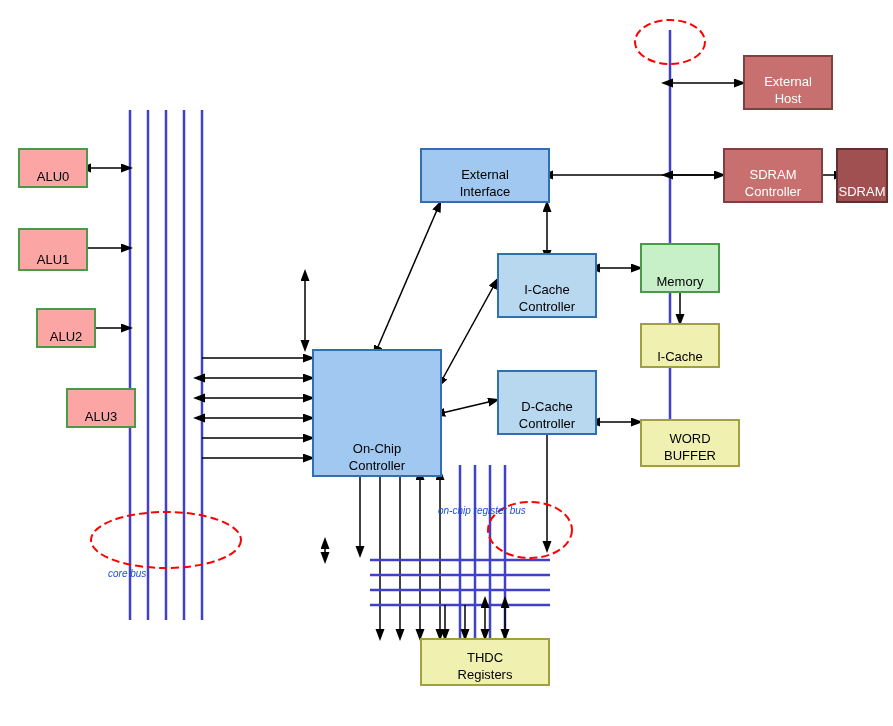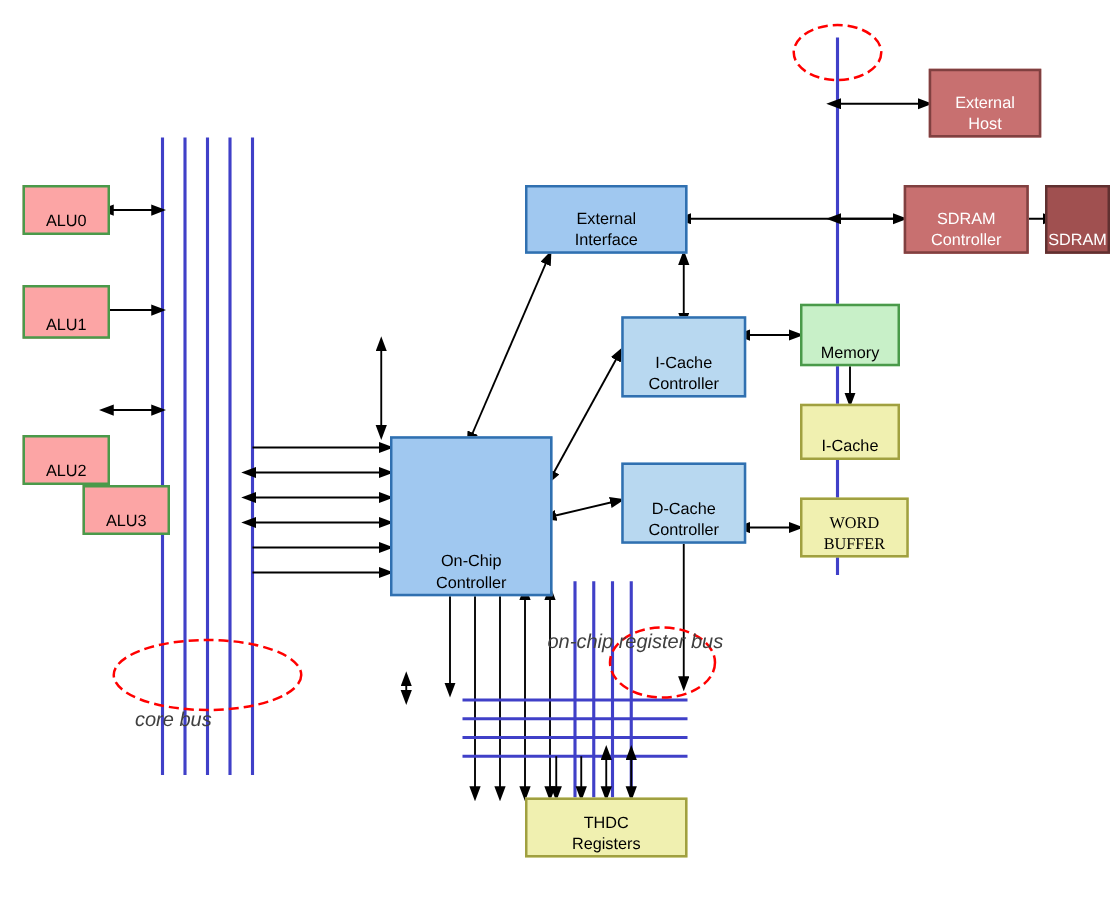--- a/index.html
+++ b/index.html
@@ -60,22 +60,22 @@
     svg.arrows {
       position: absolute;
       top: 0;
       left: 0;
       width: 893px;
       height: 726px;
       pointer-events: none;
     }
     .label-red {
       position: absolute;
-      color: #404040;
-      font-size: 16px;
+      color: #1d4ed8;
+      font-size: 10px;
       font-style: italic;
     }
   </style>
 </head>
 <body>
 
 <div id="diagram">
 
   <svg class="arrows">
 
@@ -166,21 +166,21 @@
       </marker>
     </defs>
   </svg>
 
   <div class="box box-green" style="left:18px;top:148px;width:70px;height:40px;">
     <span>ALU0</span>
   </div>
   <div class="box box-green" style="left:18px;top:228px;width:70px;height:43px;">
     <span>ALU1</span>
   </div>
-  <div class="box box-green" style="left:18px;top:308px;width:70px;height:40px;margin-top:40px;">
+  <div class="box box-green" style="left:36px;top:308px;width:60px;height:40px;">
     <span>ALU2</span>
   </div>
   <div class="box box-green" style="left:18px;top:388px;width:70px;height:40px;margin-left:48px;">
     <span>ALU3</span>
   </div>
 
 
   <div class="box box-blue" style="left:312px;top:349px;width:130px;height:128px;">
     <span>On-Chip<br>Controller</span>
   </div>
@@ -203,21 +203,21 @@
   </div>
 
   <div class="box box-green-light" style="left:640px;top:243px;width:80px;height:50px;">
     <span>Memory</span>
   </div>
 
   <div class="box box-yellow" style="left:640px;top:323px;width:80px;height:45px;">
     <span>I-Cache</span>
   </div>
 
-  <div class="box box-yellow" style="left:640px;top:398px;width:87px;height:48px;font-family:Liberation Serif, serif;">
+  <div class="box box-yellow" style="left:640px;top:419px;width:100px;height:48px;">
     <span>WORD<br>BUFFER</span>
   </div>
 
   <div class="box box-red" style="left:723px;top:148px;width:100px;height:55px;">
     <span>SDRAM<br>Controller</span>
   </div>
 
   <div class="box box-dark-red" style="left:836px;top:148px;width:52px;height:55px;">
     <span>SDRAM</span>
   </div>

